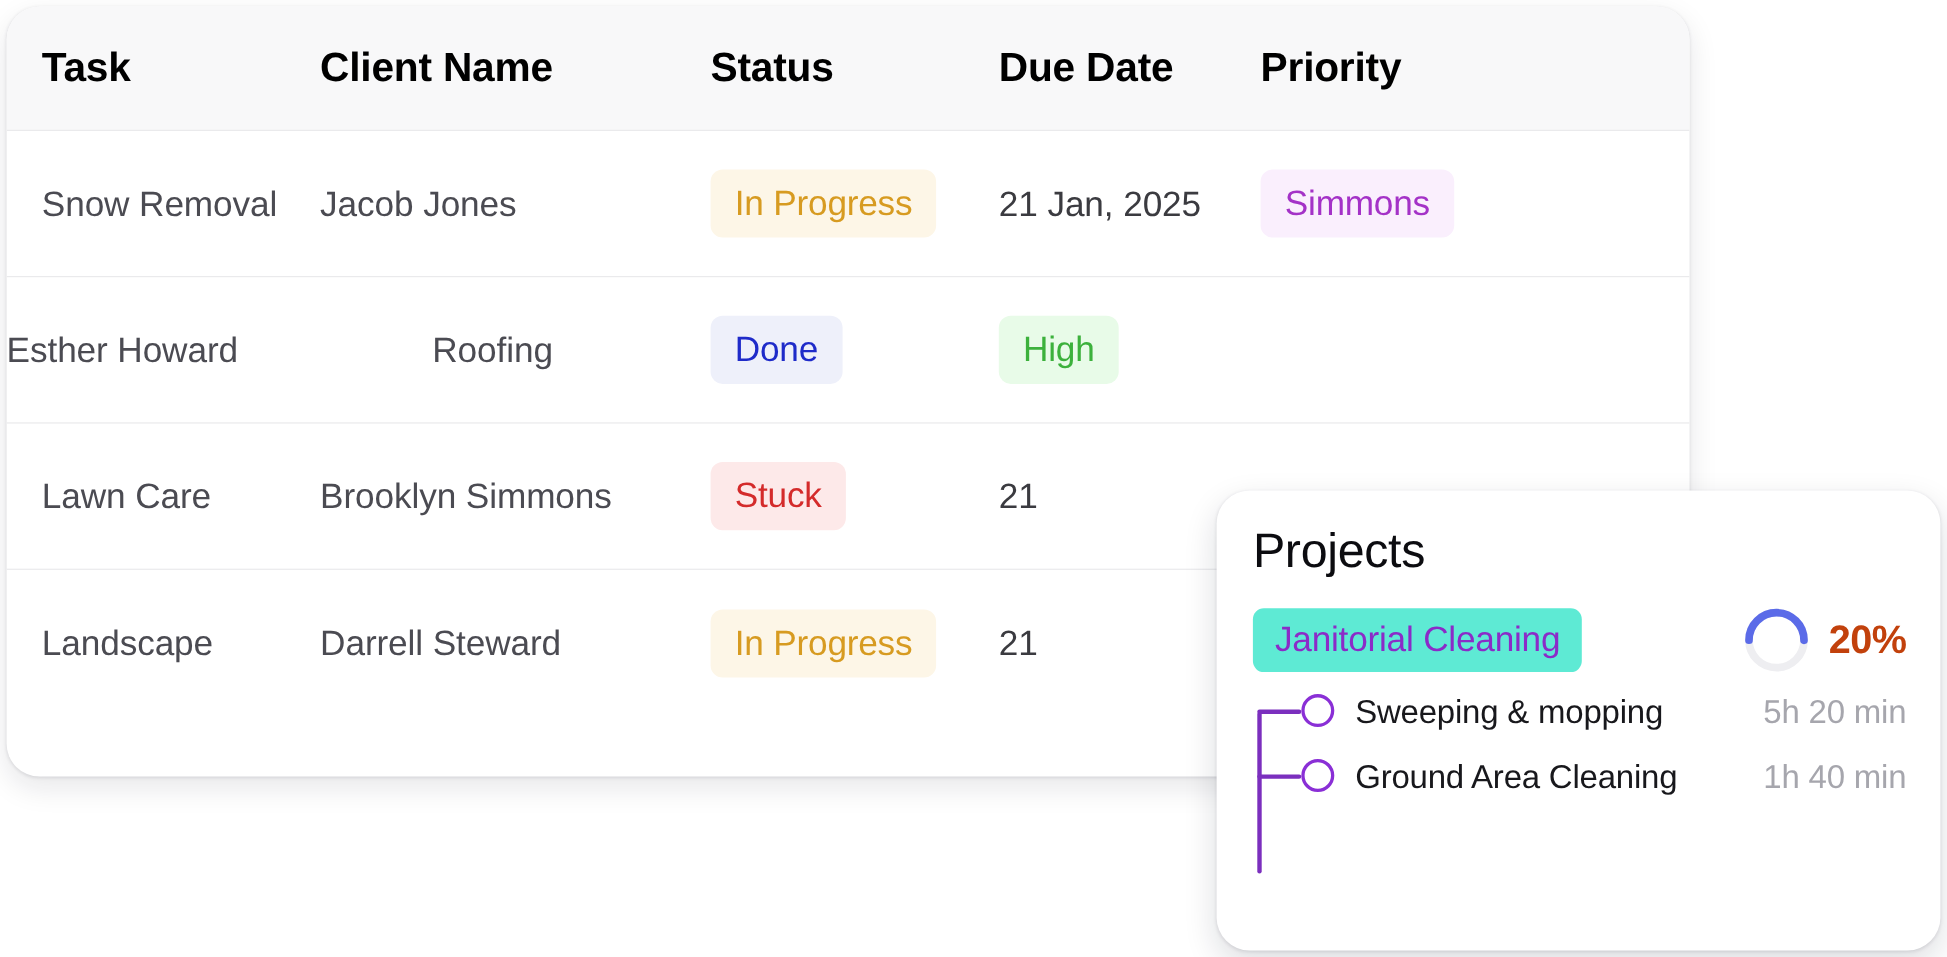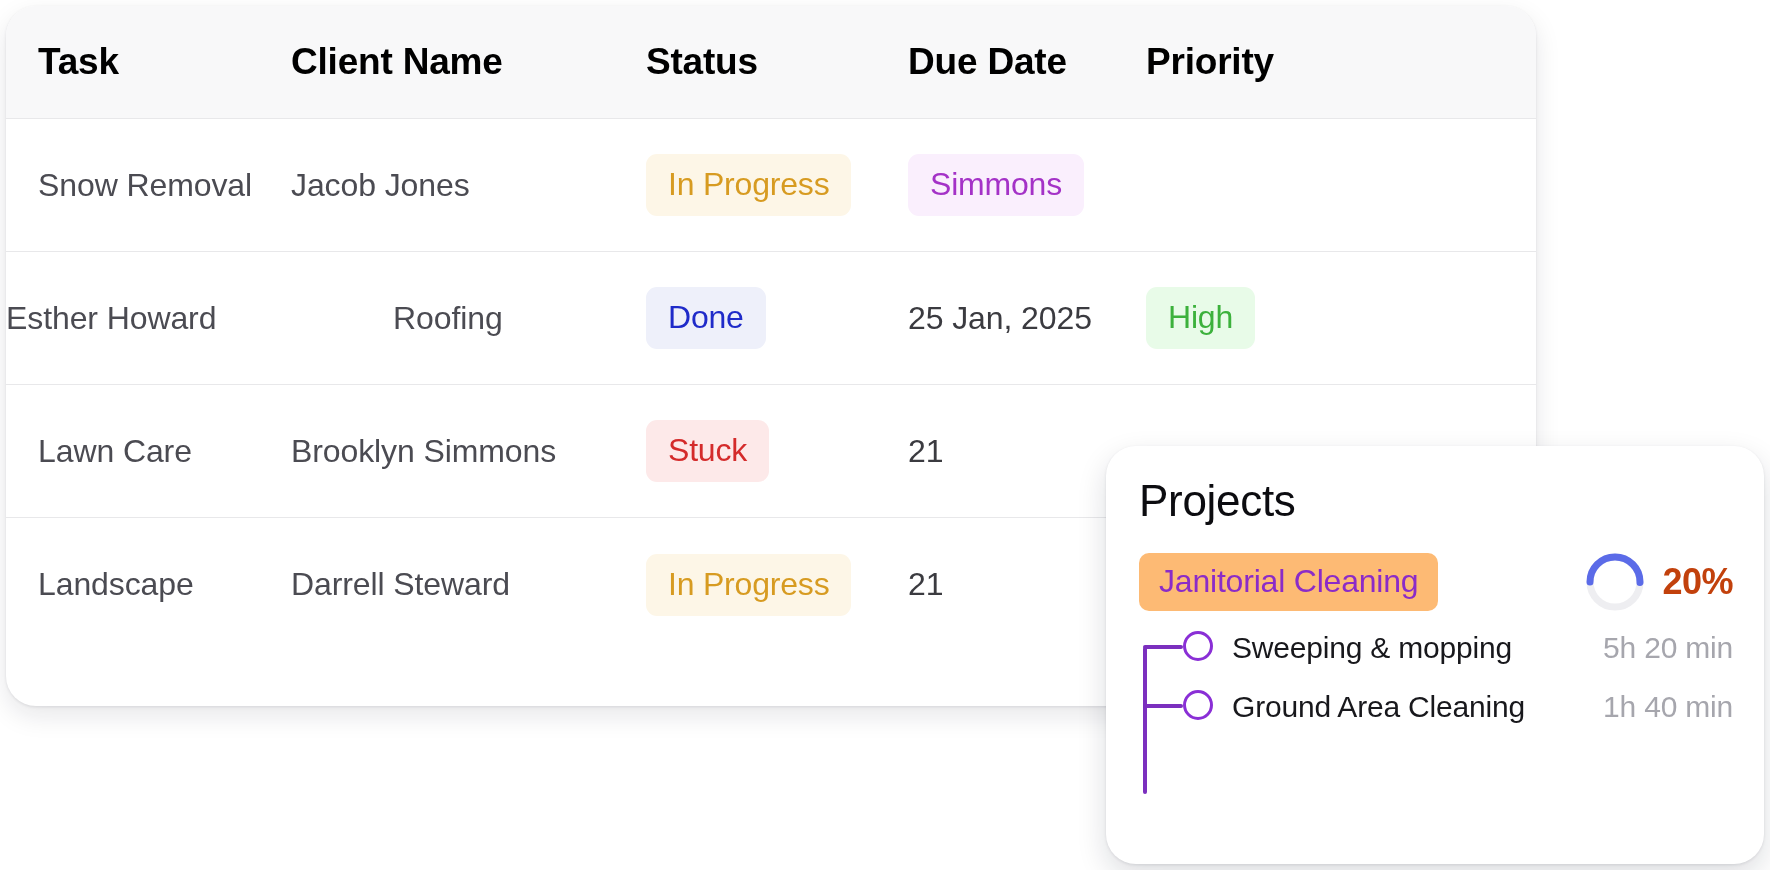--- a/index.html
+++ b/index.html
@@ -235,27 +235,27 @@
       <div class="th col-status">Status</div>
       <div class="th col-due">Due Date</div>
       <div class="th col-priority">Priority</div>
     </div>
 
     <div id="table-body">
         <div class="tr">
           <div class="td col-task">Snow Removal</div>
           <div class="td col-client">Jacob Jones</div>
           <div class="td col-status"><span class="badge" style="background: rgb(253, 246, 231); color: rgb(215, 155, 33);">In Progress</span></div>
+          <div class="td date col-due">21 Jan, 2025</div>
           <div class="td col-priority"><span class="badge" style="background: rgb(250, 239, 253); color: rgb(164, 50, 199);">Simmons</span></div>
         </div>
         <div class="tr">
           <div class="td col-client">Esther Howard</div>
           <div class="td col-task">Roofing</div>
           <div class="td col-status"><span class="badge" style="background: rgb(238, 240, 250); color: rgb(31, 43, 201);">Done</span></div>
-          <div class="td date col-due">25 Jan, 2025</div>
           <div class="td col-priority"><span class="badge" style="background: rgb(232, 251, 232); color: rgb(60, 177, 60);">High</span></div>
         </div>
         <div class="tr">
           <div class="td col-task">Lawn Care</div>
           <div class="td col-client">Brooklyn Simmons</div>
           <div class="td col-status"><span class="badge" style="background: rgb(253, 233, 233); color: rgb(212, 43, 43);">Stuck</span></div>
           <div class="td date col-due">21</div>
           <div class="td col-priority"></div>
         </div>
         <div class="tr">
@@ -267,21 +267,21 @@
         </div>
       </div>
 
   </div>
 
   <div id="projects-panel">
 
     <div id="projects-title">Projects</div>
 
     <div id="project-row">
-      <div id="project-chip" style="background: #fdba74; color: rgb(139, 43, 200);">Janitorial Cleaning</div>
+      <div id="project-chip" style="background: #5eead4; color: rgb(139, 43, 200);">Janitorial Cleaning</div>
 
       <div id="progress-wrap">
         <svg id="progress-ring" width="62" height="62" viewBox="0 0 62 62">
           <circle id="ring-track" cx="31" cy="31" r="25" fill="none" stroke-width="7" stroke="#eeeef1"></circle>
           <circle id="ring-value" cx="31" cy="31" r="25" fill="none" stroke-width="7" stroke-linecap="round" transform="rotate(-180 31 31)" stroke="#5b6be8" stroke-dasharray="78.53981633974483 157.07963267948966"></circle>
         </svg>
         <span id="progress-label">20%</span>
       </div>
     </div>
 

